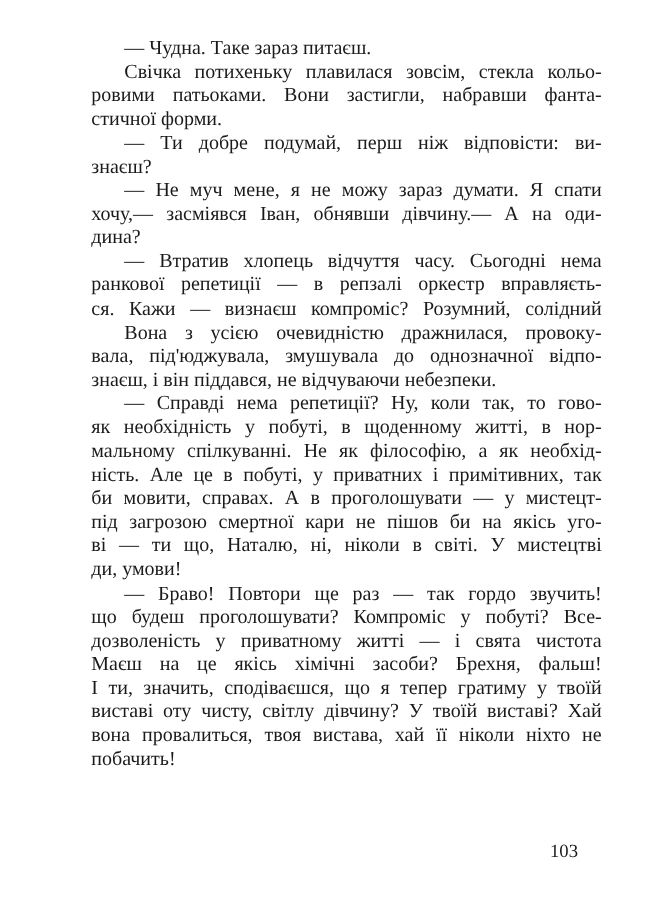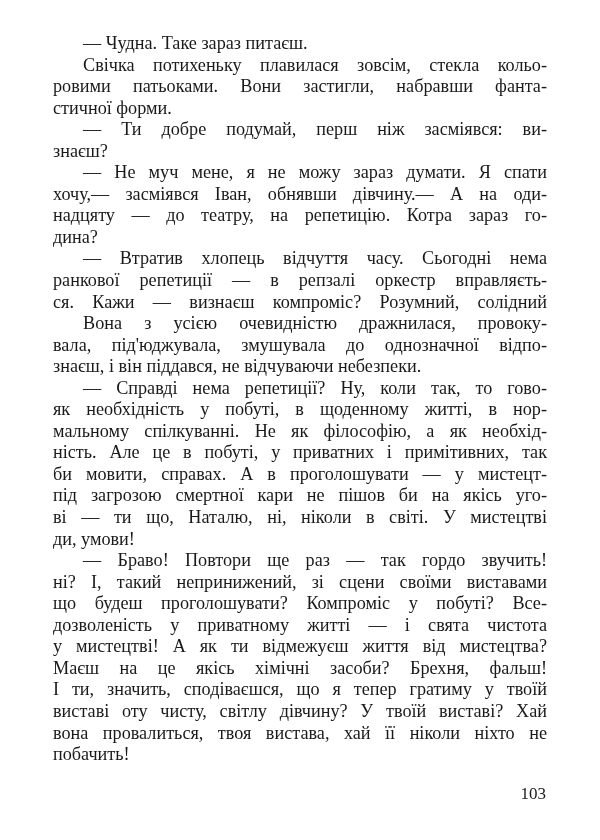--- a/index.html
+++ b/index.html
@@ -4,61 +4,58 @@
 <style>
   html, body { margin: 0; padding: 0; background: #ffffff; }
   body { width: 600px; height: 840px; position: relative; overflow: hidden; }
   .page {
     position: absolute; left: 53px; top: 33px; width: 494px;
     font-family: "Liberation Serif", serif;
     font-size: 18.2px; color: #1a1a1a;
   }
   .line {
     display: block; height: 21.55px; line-height: 21.55px;
-    white-space: nowrap; text-align: justify; text-align-last: justify;
+    white-space: nowrap; text-align: justify; text-align-last: justify; margin-left: 30px;
   }
   .line.last { text-align-last: left; }
   .line.indent { padding-left: 30px; }
   .pagenum {
-    position: absolute; left: 500px; top: 784px; width: 46px; text-align: right;
+    position: absolute; left: 500px; top: 764px; width: 46px; text-align: left;
     font-family: "Liberation Serif", serif; font-size: 17px; color: #1a1a1a;
   }
 </style>
 </head>
 <body>
 
 <div class="page" id="body">
     <span class="line indent last">— Чудна. Таке зараз питаєш.</span>
     <span class="line indent">Свічка потихеньку плавилася зовсім, стекла кольо-</span>
     <span class="line">ровими патьоками. Вони застигли, набравши фанта-</span>
     <span class="line last">стичної форми.</span>
-    <span class="line indent">— Ти добре подумай, перш ніж засміявся: ви-</span>
+    <span class="line indent">— Ти добре подумай, перш ніж відповісти: ви-</span>
     <span class="line last">знаєш?</span>
     <span class="line indent">— Не муч мене, я не можу зараз думати. Я спати</span>
     <span class="line">хочу,— засміявся Іван, обнявши дівчину.— А на оди-</span>
-    <span class="line">надцяту — до театру, на репетицію. Котра зараз го-</span>
     <span class="line last">дина?</span>
     <span class="line indent">— Втратив хлопець відчуття часу. Сьогодні нема</span>
     <span class="line">ранкової репетиції — в репзалі оркестр вправляєть-</span>
     <span class="line">ся. Кажи — визнаєш компроміс? Розумний, солідний</span>
     <span class="line indent">Вона з усією очевидністю дражнилася, провоку-</span>
     <span class="line">вала, під'юджувала, змушувала до однозначної відпо-</span>
     <span class="line last">знаєш, і він піддався, не відчуваючи небезпеки.</span>
     <span class="line indent">— Справді нема репетиції? Ну, коли так, то гово-</span>
     <span class="line">як необхідність у побуті, в щоденному житті, в нор-</span>
     <span class="line">мальному спілкуванні. Не як філософію, а як необхід-</span>
     <span class="line">ність. Але це в побуті, у приватних і примітивних, так</span>
     <span class="line">би мовити, справах. А в проголошувати — у мистецт-</span>
     <span class="line">під загрозою смертної кари не пішов би на якісь уго-</span>
     <span class="line">ві — ти що, Наталю, ні, ніколи в світі. У мистецтві</span>
     <span class="line last">ди, умови!</span>
     <span class="line indent">— Браво! Повтори ще раз — так гордо звучить!</span>
-    <span class="line">ні? І, такий непринижений, зі сцени своїми виставами</span>
     <span class="line">що будеш проголошувати? Компроміс у побуті? Все-</span>
     <span class="line">дозволеність у приватному житті — і свята чистота</span>
-    <span class="line">у мистецтві! А як ти відмежуєш життя від мистецтва?</span>
     <span class="line">Маєш на це якісь хімічні засоби? Брехня, фальш!</span>
     <span class="line">І ти, значить, сподіваєшся, що я тепер гратиму у твоїй</span>
     <span class="line">виставі оту чисту, світлу дівчину? У твоїй виставі? Хай</span>
     <span class="line">вона провалиться, твоя вистава, хай її ніколи ніхто не</span>
     <span class="line last">побачить!</span>
   </div>
 <div class="pagenum">103</div>
 
 </body></html>

